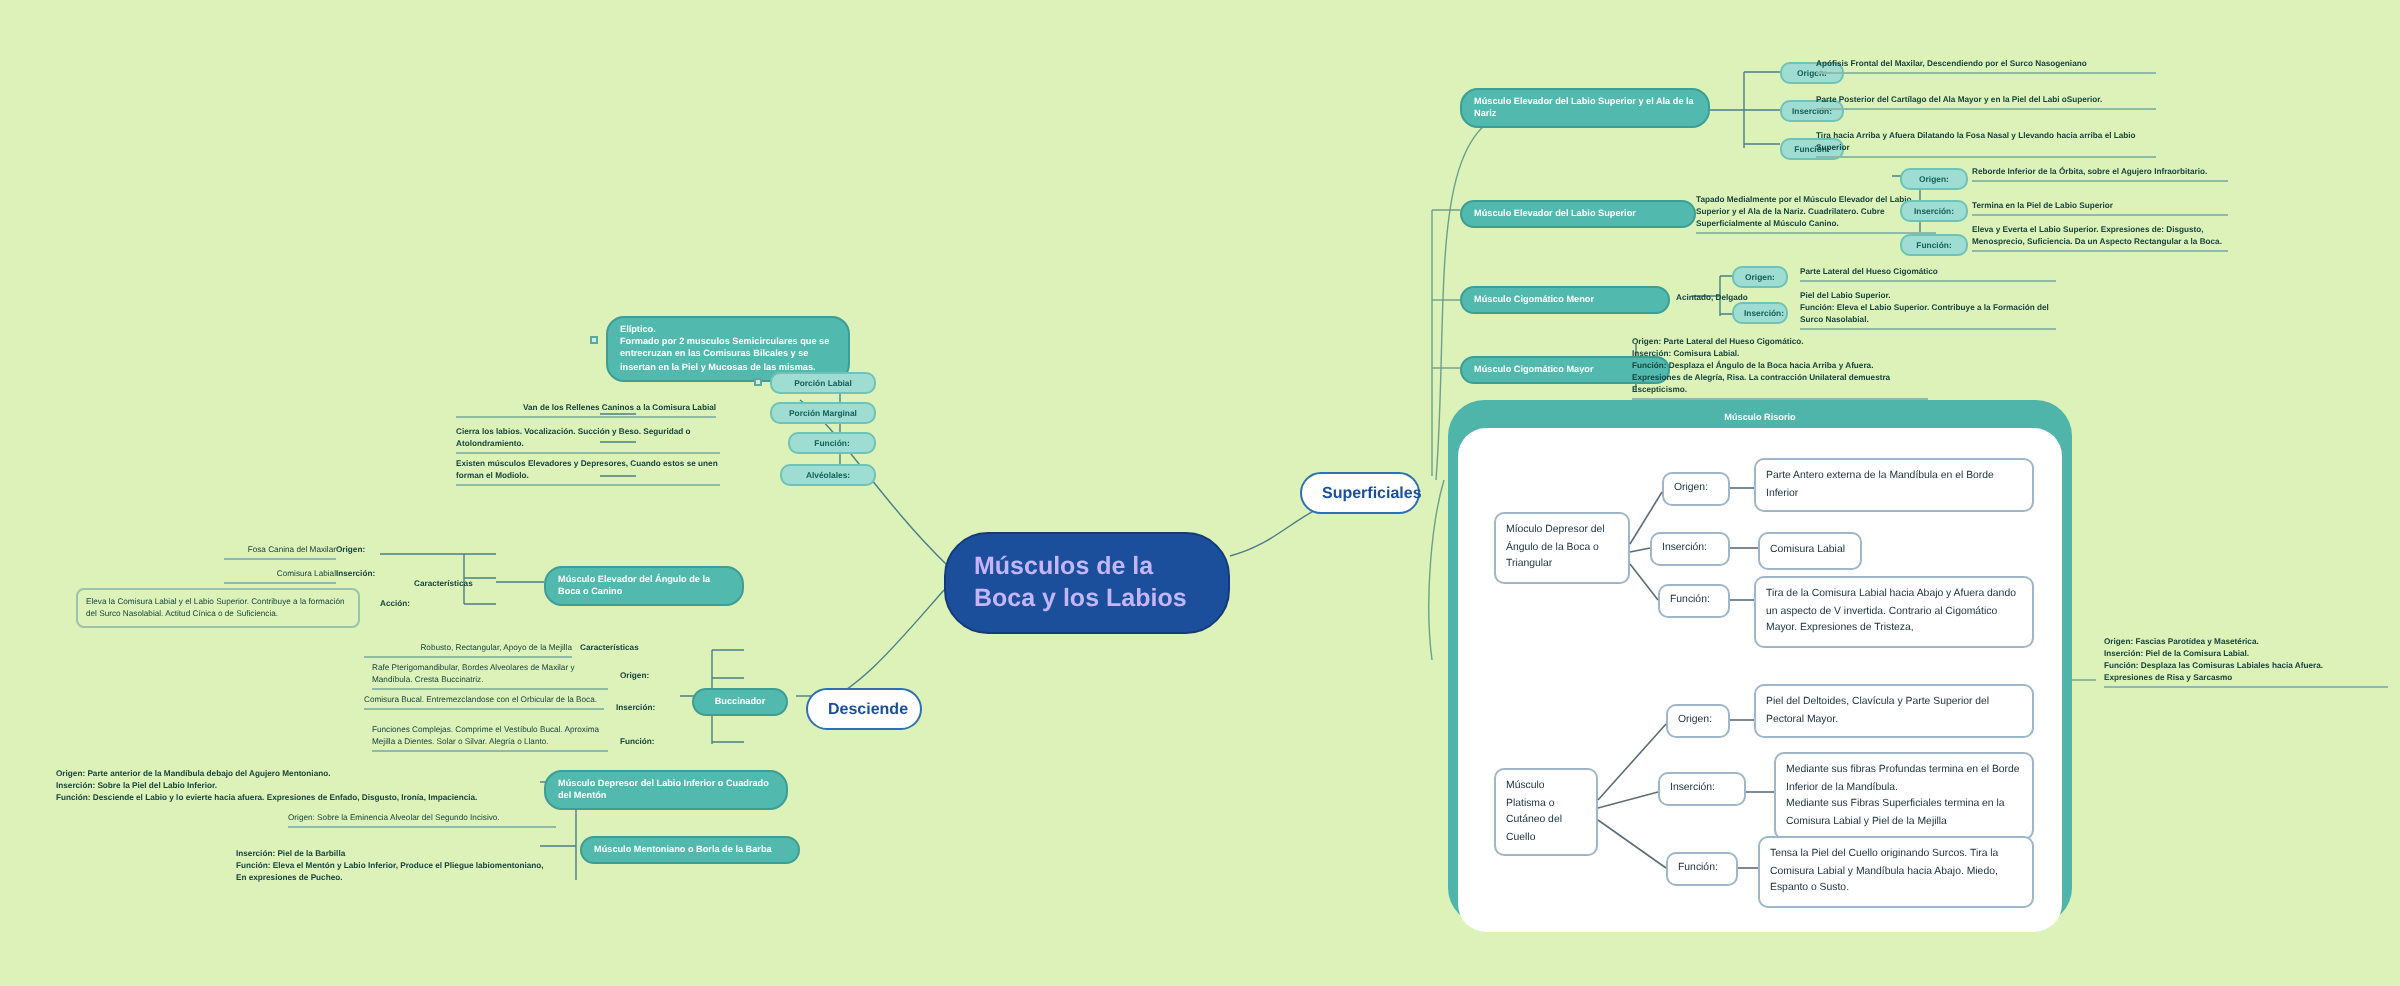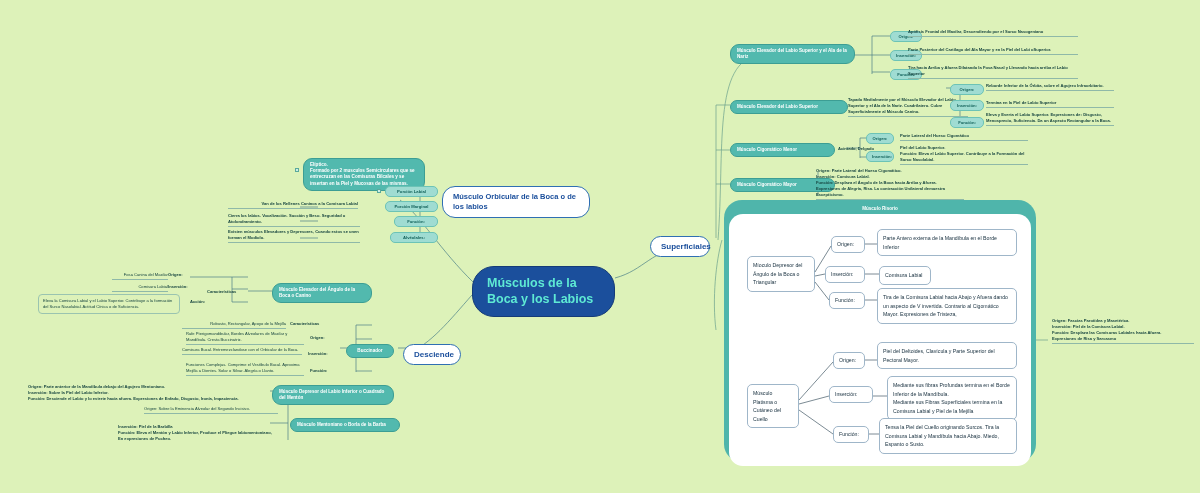--- a/index.html
+++ b/index.html
@@ -9,21 +9,21 @@
     font-family:"Liberation Sans", sans-serif;
     overflow:hidden;
     position:relative;
   }
   #canvas{position:absolute;inset:0;}
   svg.links{position:absolute;left:0;top:0;width:1200px;height:493px;pointer-events:none;}
   .node{position:absolute;box-sizing:border-box;}
 
   
   .central{
-    background:#1b4f9c;color:#5eead4;border-radius:22px;
+    background:#1b4f9c;color:#c4b5fd;border-radius:22px;
     font-weight:bold;font-size:12.5px;line-height:1.25;
     padding:9px 14px;border:1px solid #143b78;
   }
   
   .pill-white{
     background:#ffffff;border:1px solid #2f6fb3;border-radius:13px;
     color:#1b4f9c;font-weight:bold;font-size:8px;text-align:center;
     padding:5px 10px;
   }
   
@@ -185,21 +185,20 @@
           <path d="M70,190 L100,182"></path>
           <path d="M70,196 L104,220"></path>
           <path d="M136,146 L148,146"></path>
           <path d="M144,182 L158,182"></path>
           <path d="M140,220 L150,220"></path>
         </g>
       </svg>
     </div>
   </div>
 
-  <div class="node pill-white" style="left:442px;top:186px;width:148px;text-align:left;font-size:7.5px;line-height:1.35;">Músculo Orbicular de la Boca o de los labios</div>
 
   <div class="node pill-teal" style="left:303px;top:158px;width:122px;white-space:pre-line;">Elíptico.
 Formado por 2 musculos Semicirculares que se entrecruzan en las Comisuras Bilcales y se insertan en la Piel y Mucosas de las mismas.</div>
   <span class="node tiny-sq" style="left:295px;top:168px;"></span>
 
   <div class="node chip" style="left:385px;top:186px;width:53px;">Porción Labial</div>
   <span class="node tiny-sq" style="left:377px;top:189px;"></span>
 
   <div class="node chip" style="left:385px;top:201px;width:53px;">Porción Marginal</div>
   <div class="node leaf ruled" style="left:228px;top:201px;width:130px;text-align:right;">Van de los Rellenes Caninos a la Comisura Labial</div>

